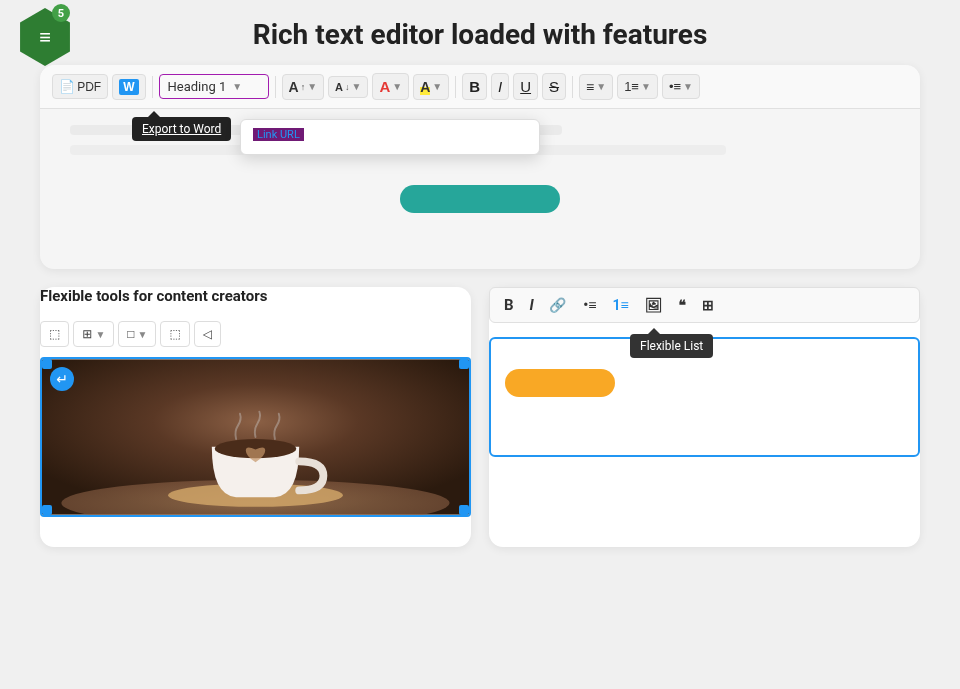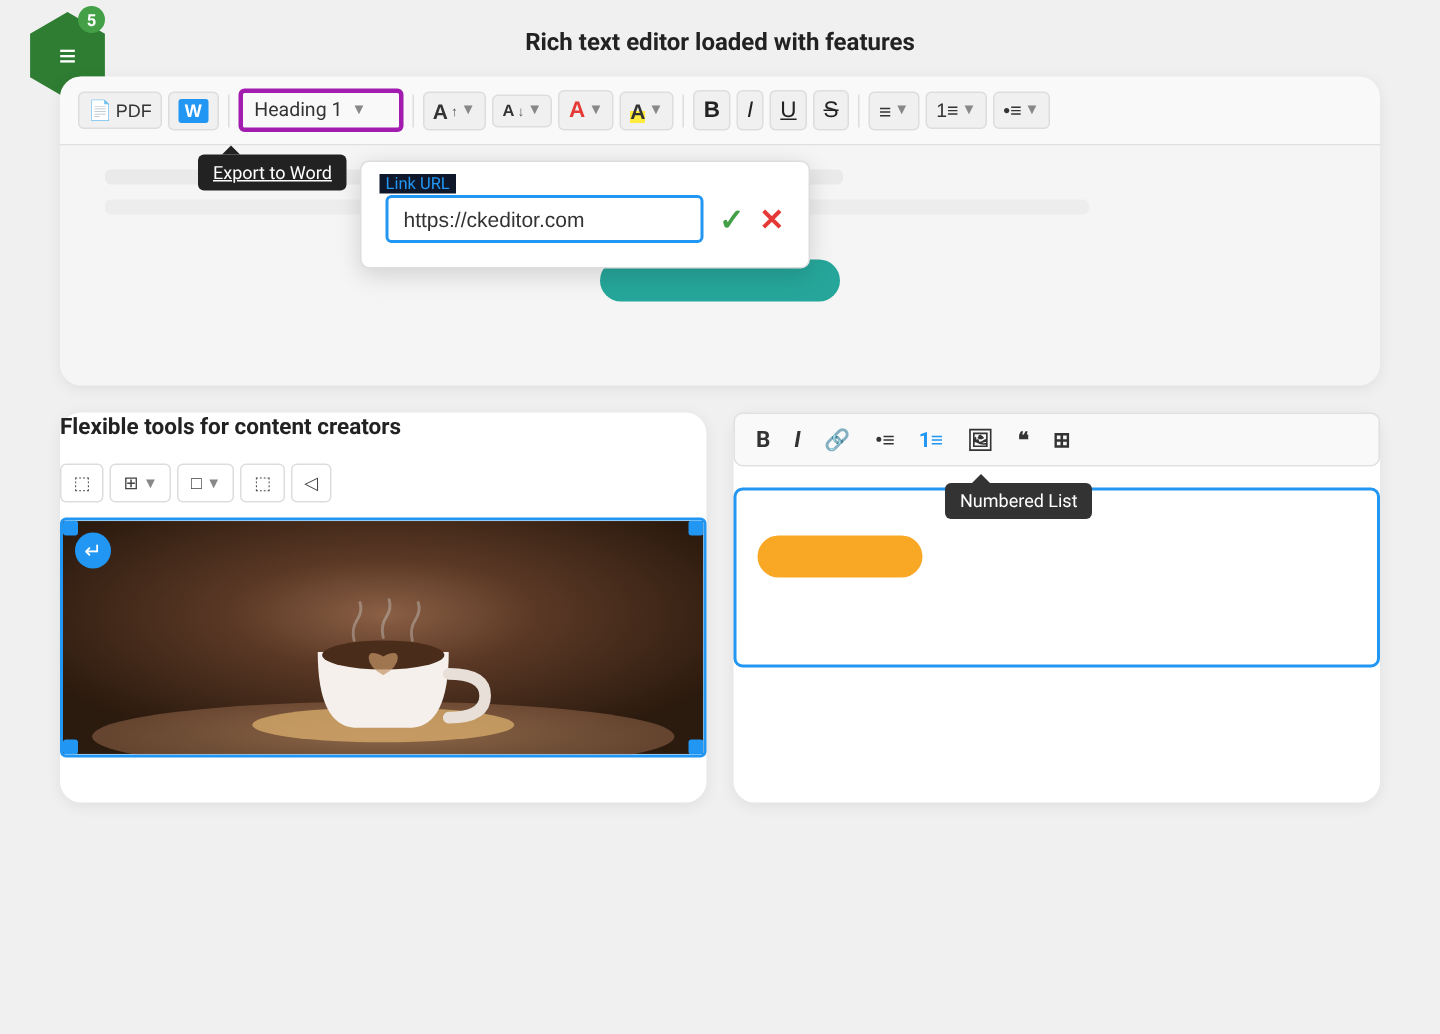--- a/index.html
+++ b/index.html
@@ -11,21 +11,21 @@
       overflow: hidden;
     }
 
     
     .header {
       background: #f0f0f0;
       text-align: center;
       padding: 18px 0 14px;
     }
     .header h1 {
-      font-size: 16px;
+      font-size: 28px;
       font-weight: 700;
       color: #222;
     }
 
     
     .logo {
       position: absolute;
       top: 8px;
       left: 16px;
       width: 58px;
@@ -89,21 +89,21 @@
       cursor: pointer;
       display: flex;
       align-items: center;
       gap: 2px;
       color: #333;
       white-space: nowrap;
     }
 
     .toolbar-select {
       background: #f9f9f9;
-      border: 3px solid #a21caf;
+      border: 1px solid #a21caf;
       border-radius: 4px;
       padding: 4px 8px;
       font-size: 13px;
       cursor: pointer;
       color: #333;
       display: flex;
       align-items: center;
       gap: 6px;
       min-width: 110px;
     }
@@ -171,21 +171,21 @@
       padding: 18px 16px 16px;
       min-width: 300px;
       z-index: 20;
     }
     .link-popup-label {
       position: absolute;
       top: 8px;
       left: 12px;
       font-size: 11px;
       color: #2196f3;
-      background: #0f172a;
+      background: #701a75;
       padding: 0 4px;
     }
     .link-input-row {
       display: flex;
       align-items: center;
       gap: 10px;
       margin-top: 4px;
     }
     .link-input {
       border: 2px solid #2196f3;
@@ -462,25 +462,20 @@
 
   <div class="export-tooltip">Export to Word</div>
 
   <div class="editor-body">
 
     <div class="placeholder-line" style="width:60%;opacity:0.5;"></div>
     <div class="placeholder-line" style="width:80%;opacity:0.4;"></div>
 
     <div class="link-popup">
       <span class="link-popup-label">Link URL</span>
-      <div class="link-input-row">
-        <input class="link-input" value="https://ckeditor.com" type="text" style="">
-        <span class="link-confirm">✓</span>
-        <span class="link-cancel">✕</span>
-      </div>
     </div>
 
     <div class="teal-button"></div>
   </div>
 </div>
 
 <div class="bottom-panels">
 
   <div class="panel-left">
     <div class="panel-title">Flexible tools for content creators</div>
@@ -552,21 +547,21 @@
     <div class="right-toolbar">
       <span class="rt-btn tb-bold">B</span>
       <span class="rt-btn tb-italic">I</span>
       <span class="rt-btn" style="font-size:14px;">🔗</span>
       <span class="rt-btn" style="font-size:14px;">•≡</span>
       <span class="rt-btn" style="font-size:14px;color:#2196f3;font-weight:700;">1≡</span>
       <span class="rt-btn" style="font-size:14px;">🖼</span>
       <span class="rt-btn" style="font-size:14px;">❝</span>
       <span class="rt-btn" style="font-size:14px;">⊞</span>
 
-      <div class="numbered-list-tooltip">Numbered List</div>
+      <div class="numbered-list-tooltip">Flexible List</div>
     </div>
 
     <div class="right-editor-box">
 
       <div class="yellow-button"></div>
     </div>
   </div>
 </div>
 
 </body></html>

